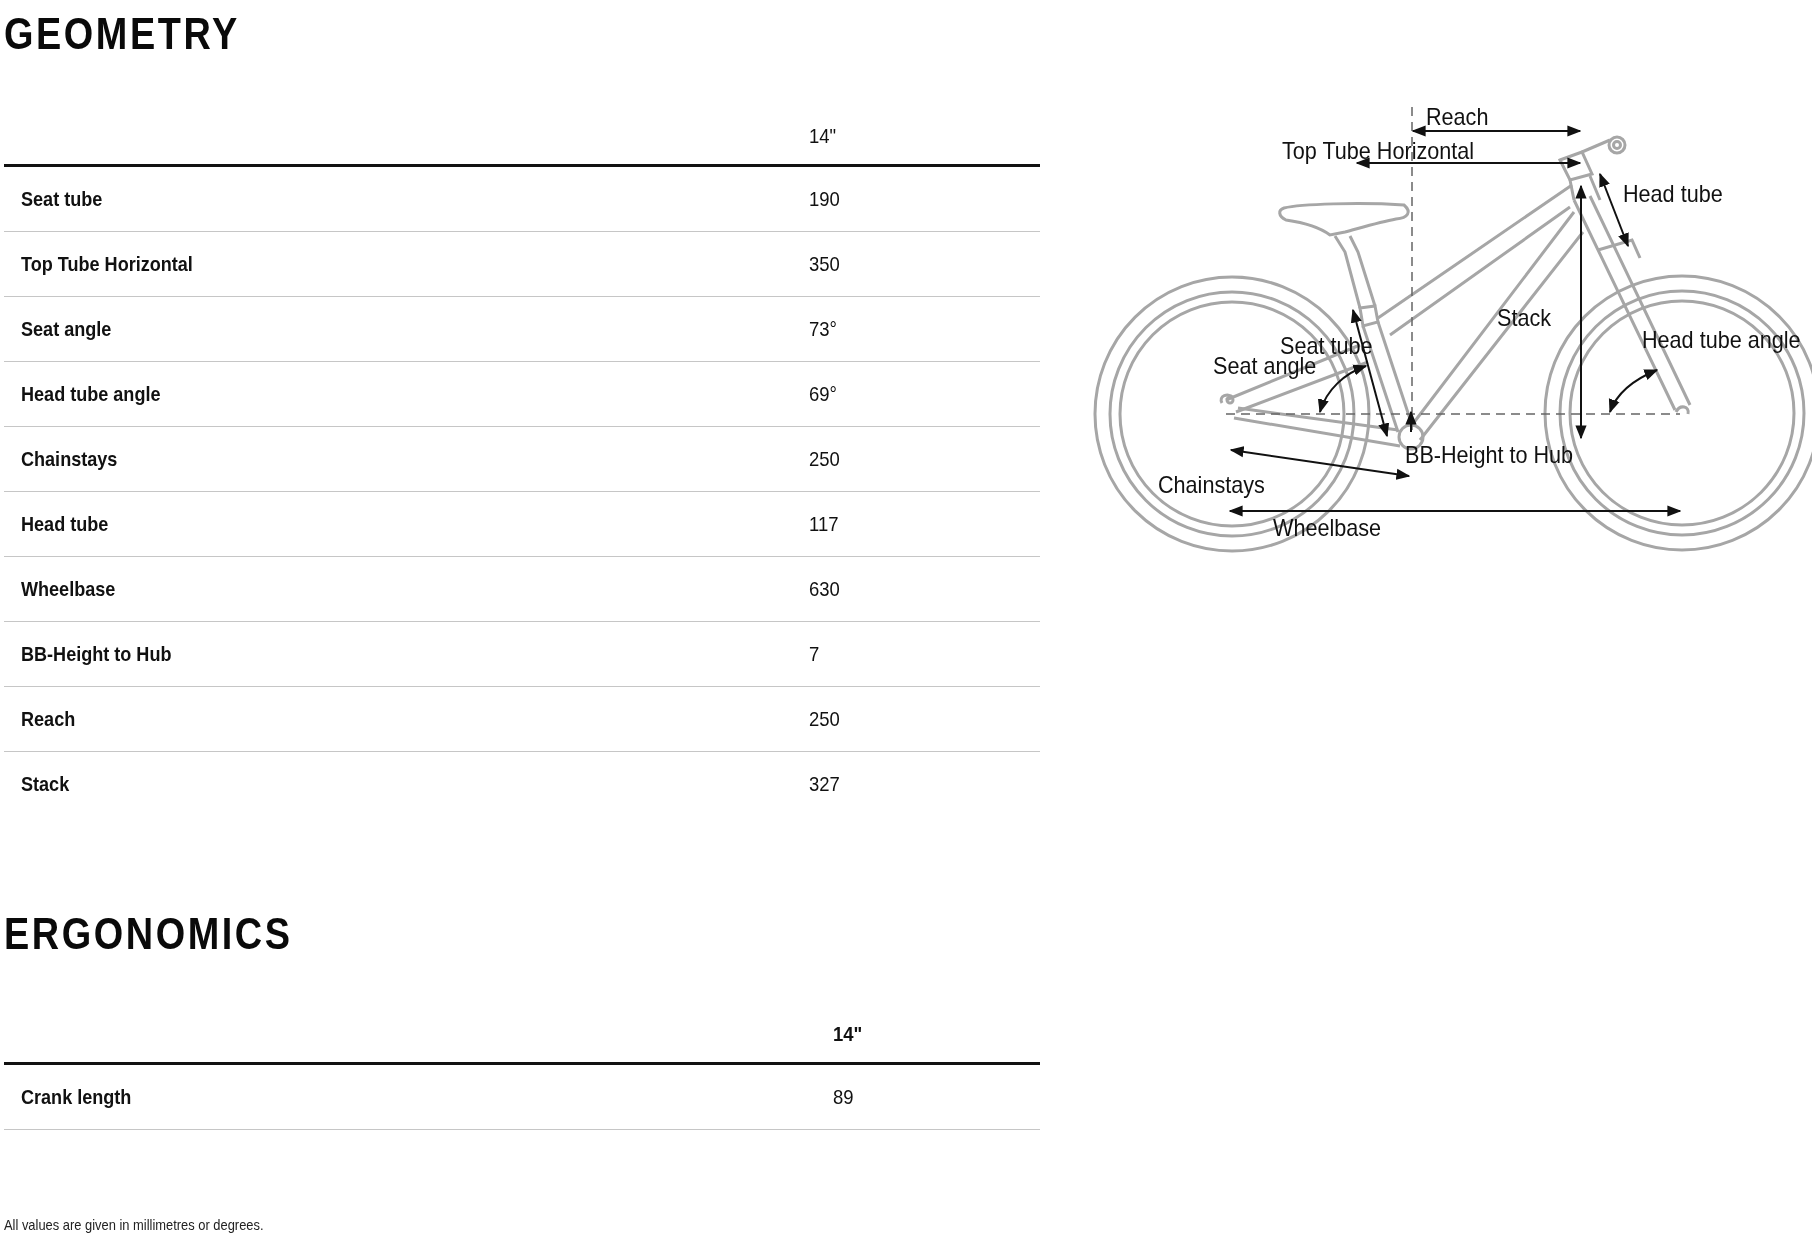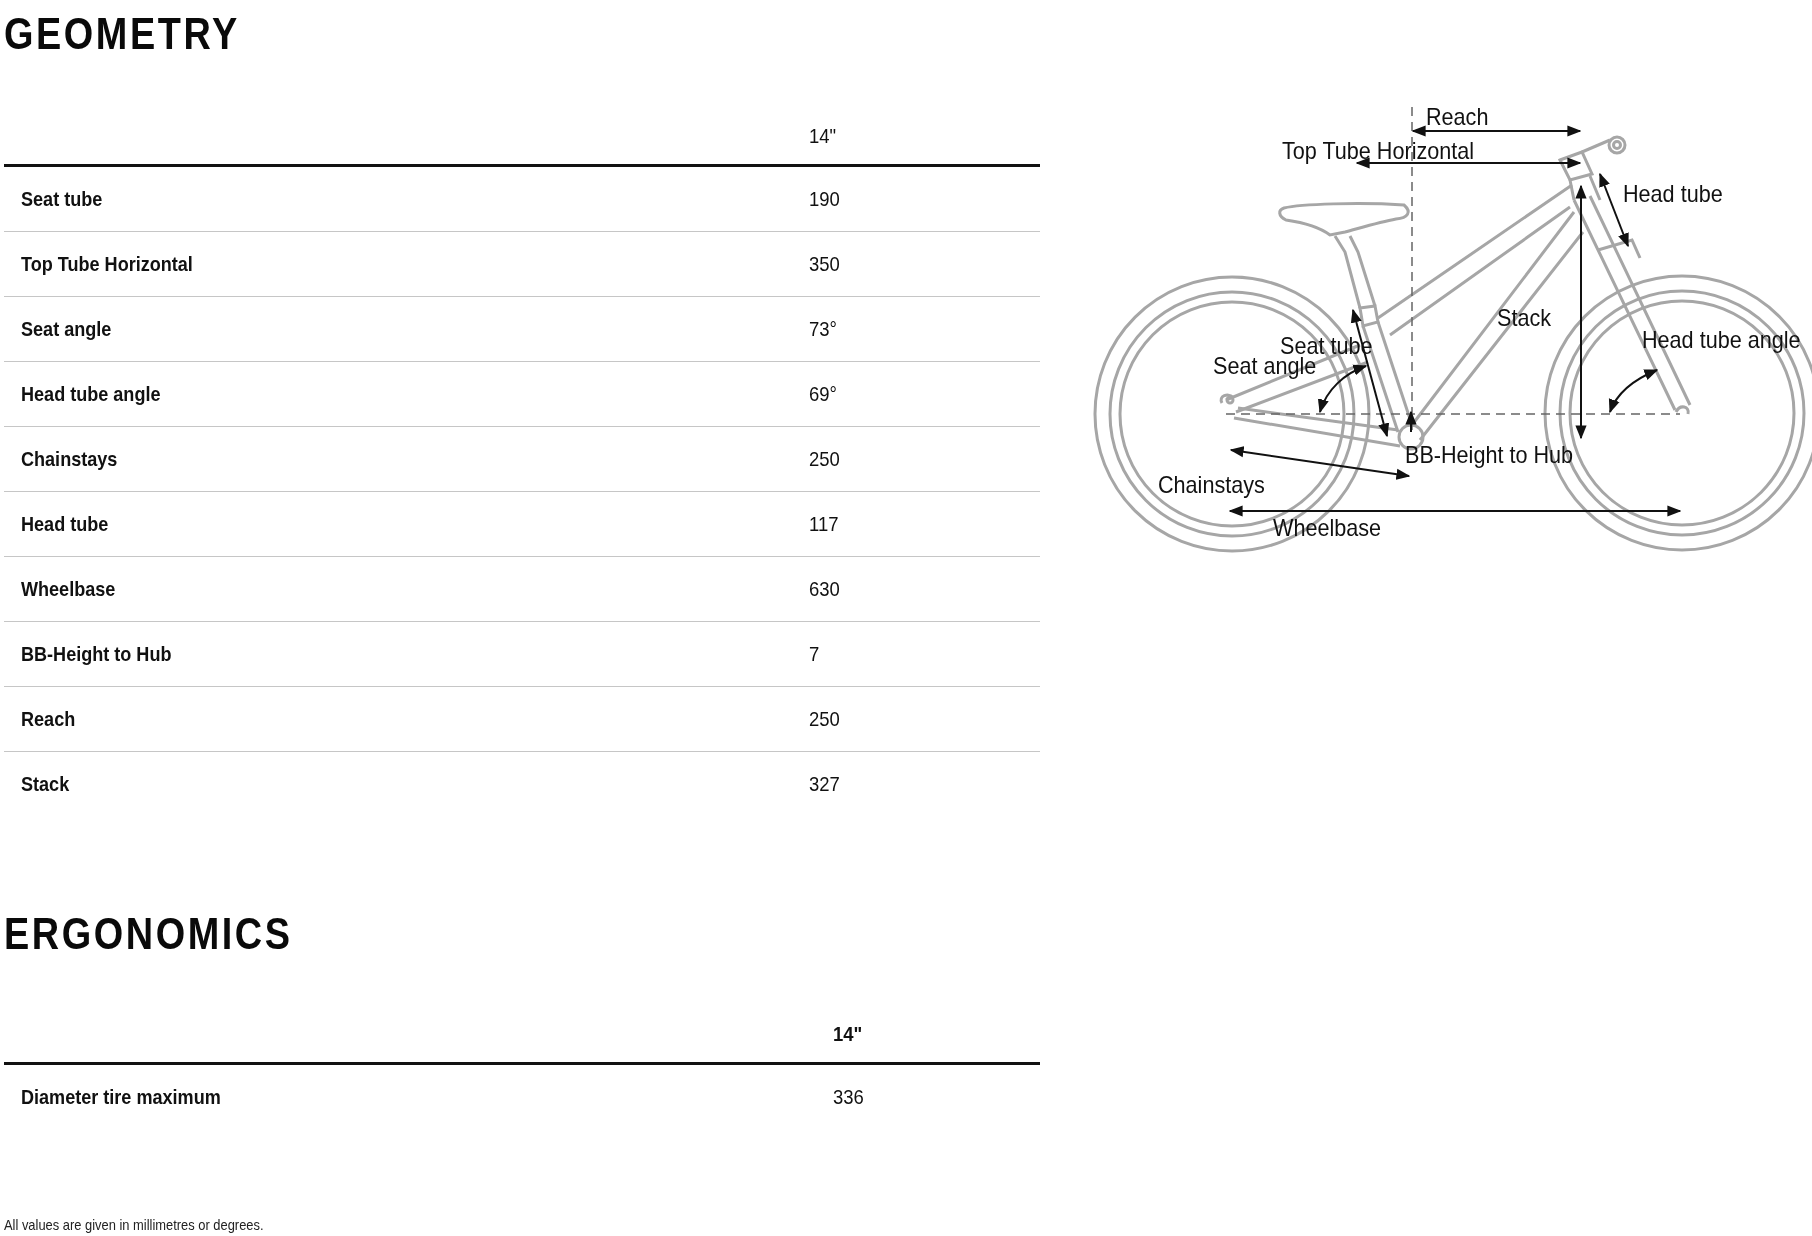--- a/index.html
+++ b/index.html
@@ -178,19 +178,19 @@
   <span class="dlabel" style="left:78px; top:378px;">Chainstays</span>
   <span class="dlabel" style="left:193px; top:421px;">Wheelbase</span>
 </div>
 
 <h2 class="section-title" style="top:912px;">ERGONOMICS</h2>
 
 <div class="spec-table" style="top:1002px;">
   <div class="head-row">
     <span class="head-cell" style="left:829px; font-weight:700;">14"</span>
   </div>
-  <div class="row last">
-    <span class="label">Diameter tire maximum</span>
-    <span class="value" style="left:829px;">336</span>
+  <div class="row">
+    <span class="label">Crank length</span>
+    <span class="value" style="left:829px;">89</span>
   </div>
 </div>
 
 <div class="footnote">All values are given in millimetres or degrees.</div>
 
 </body></html>

